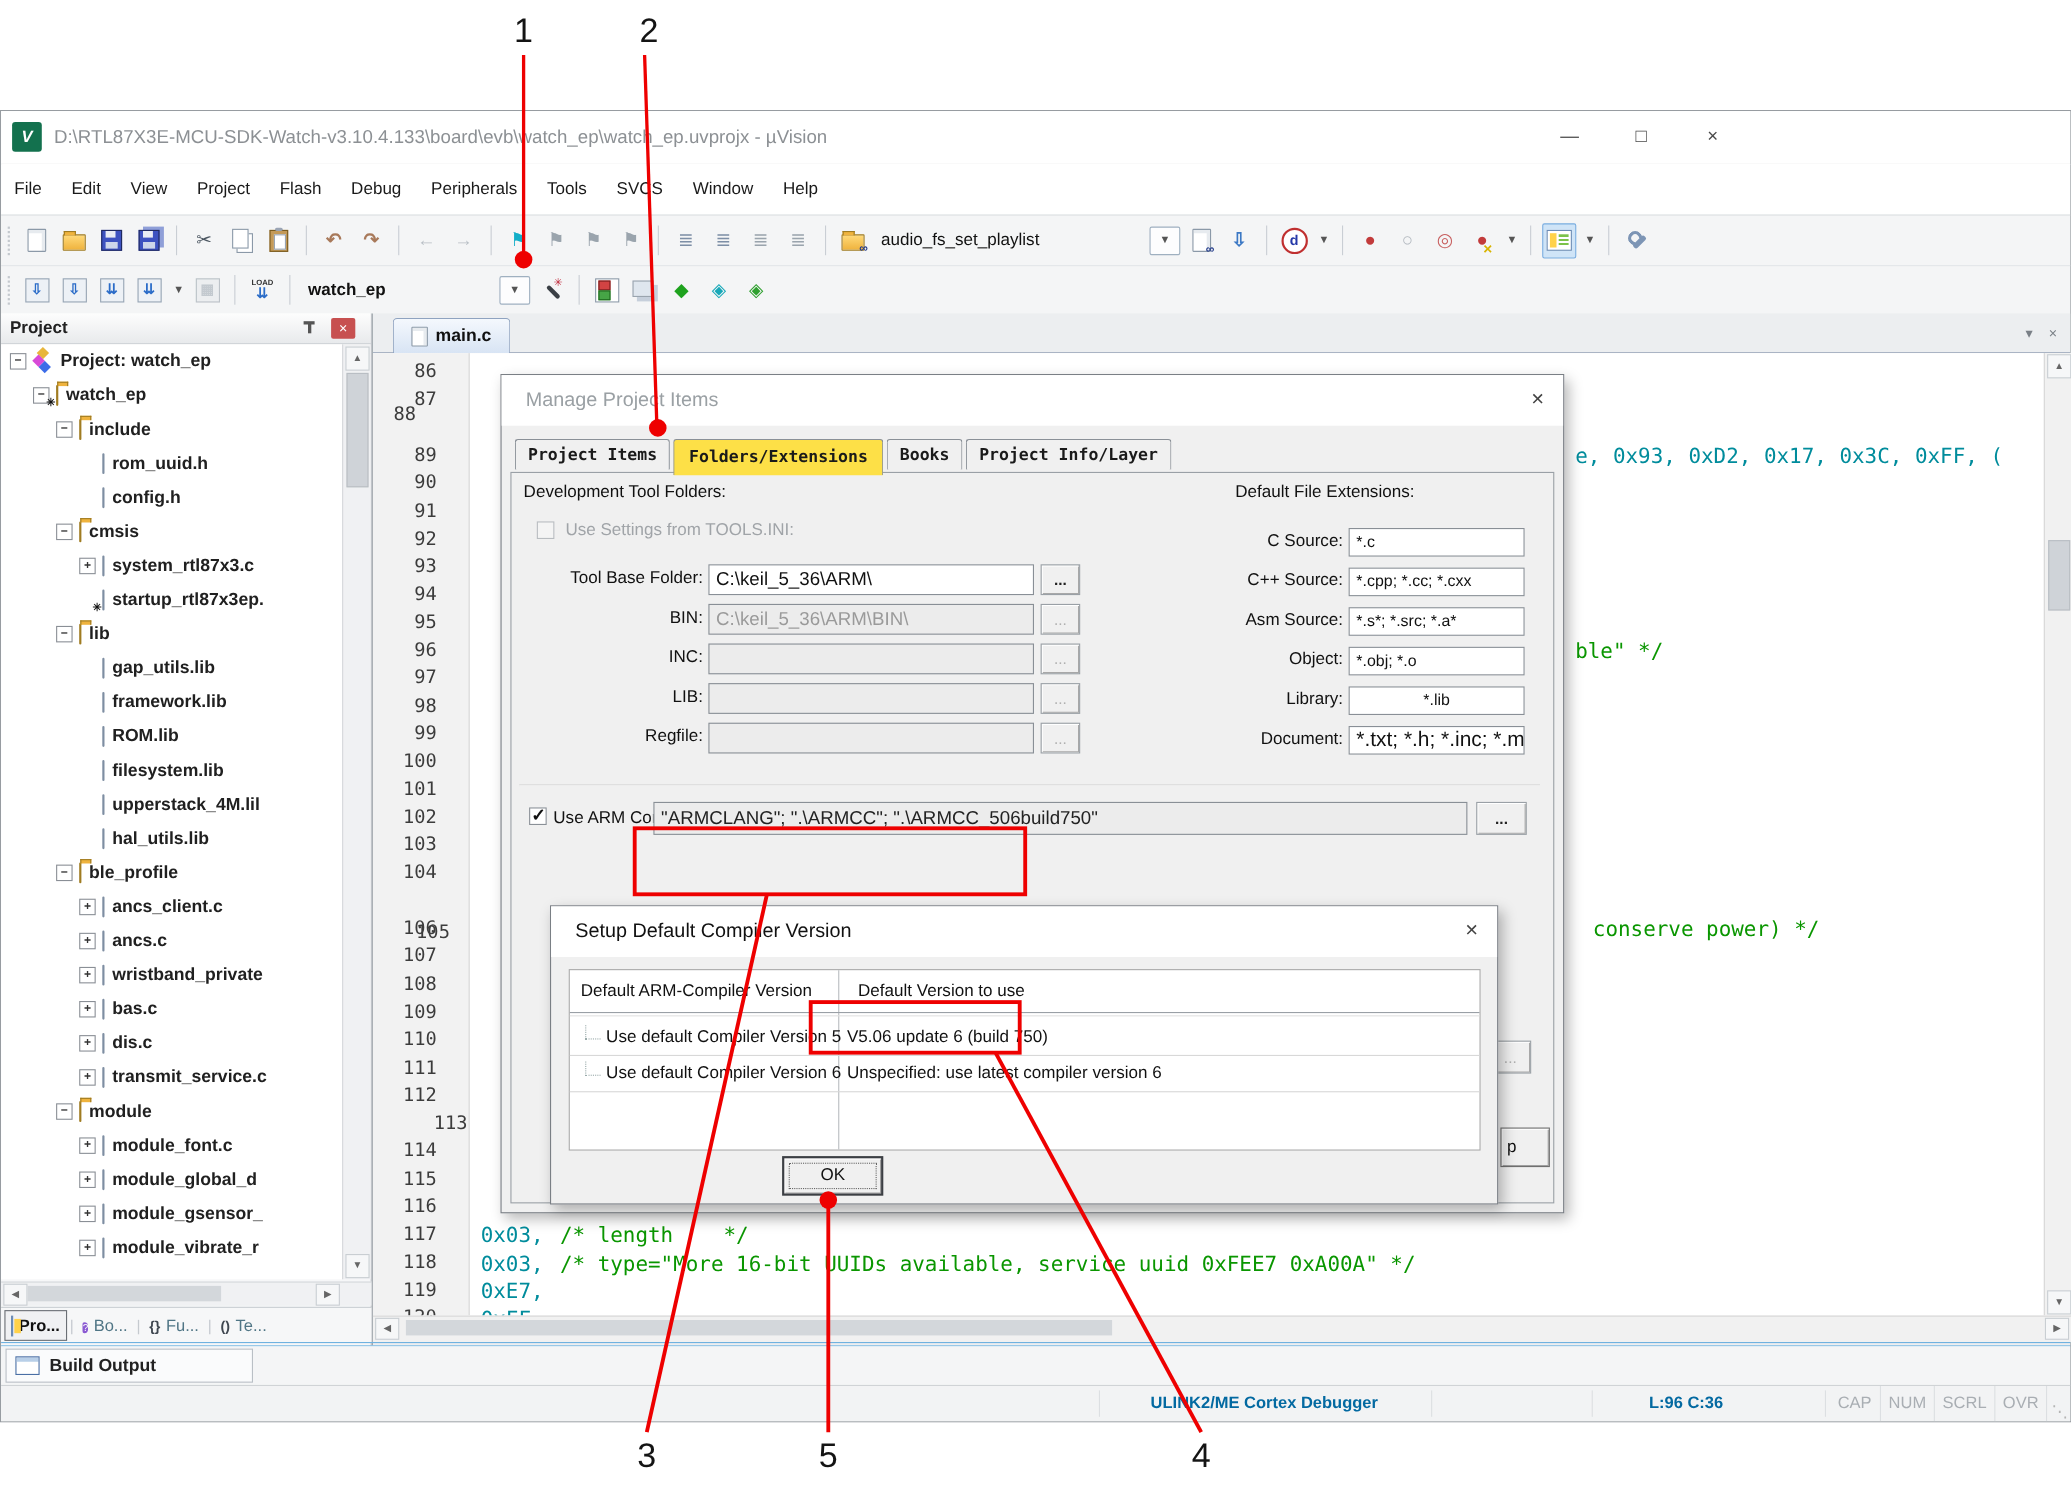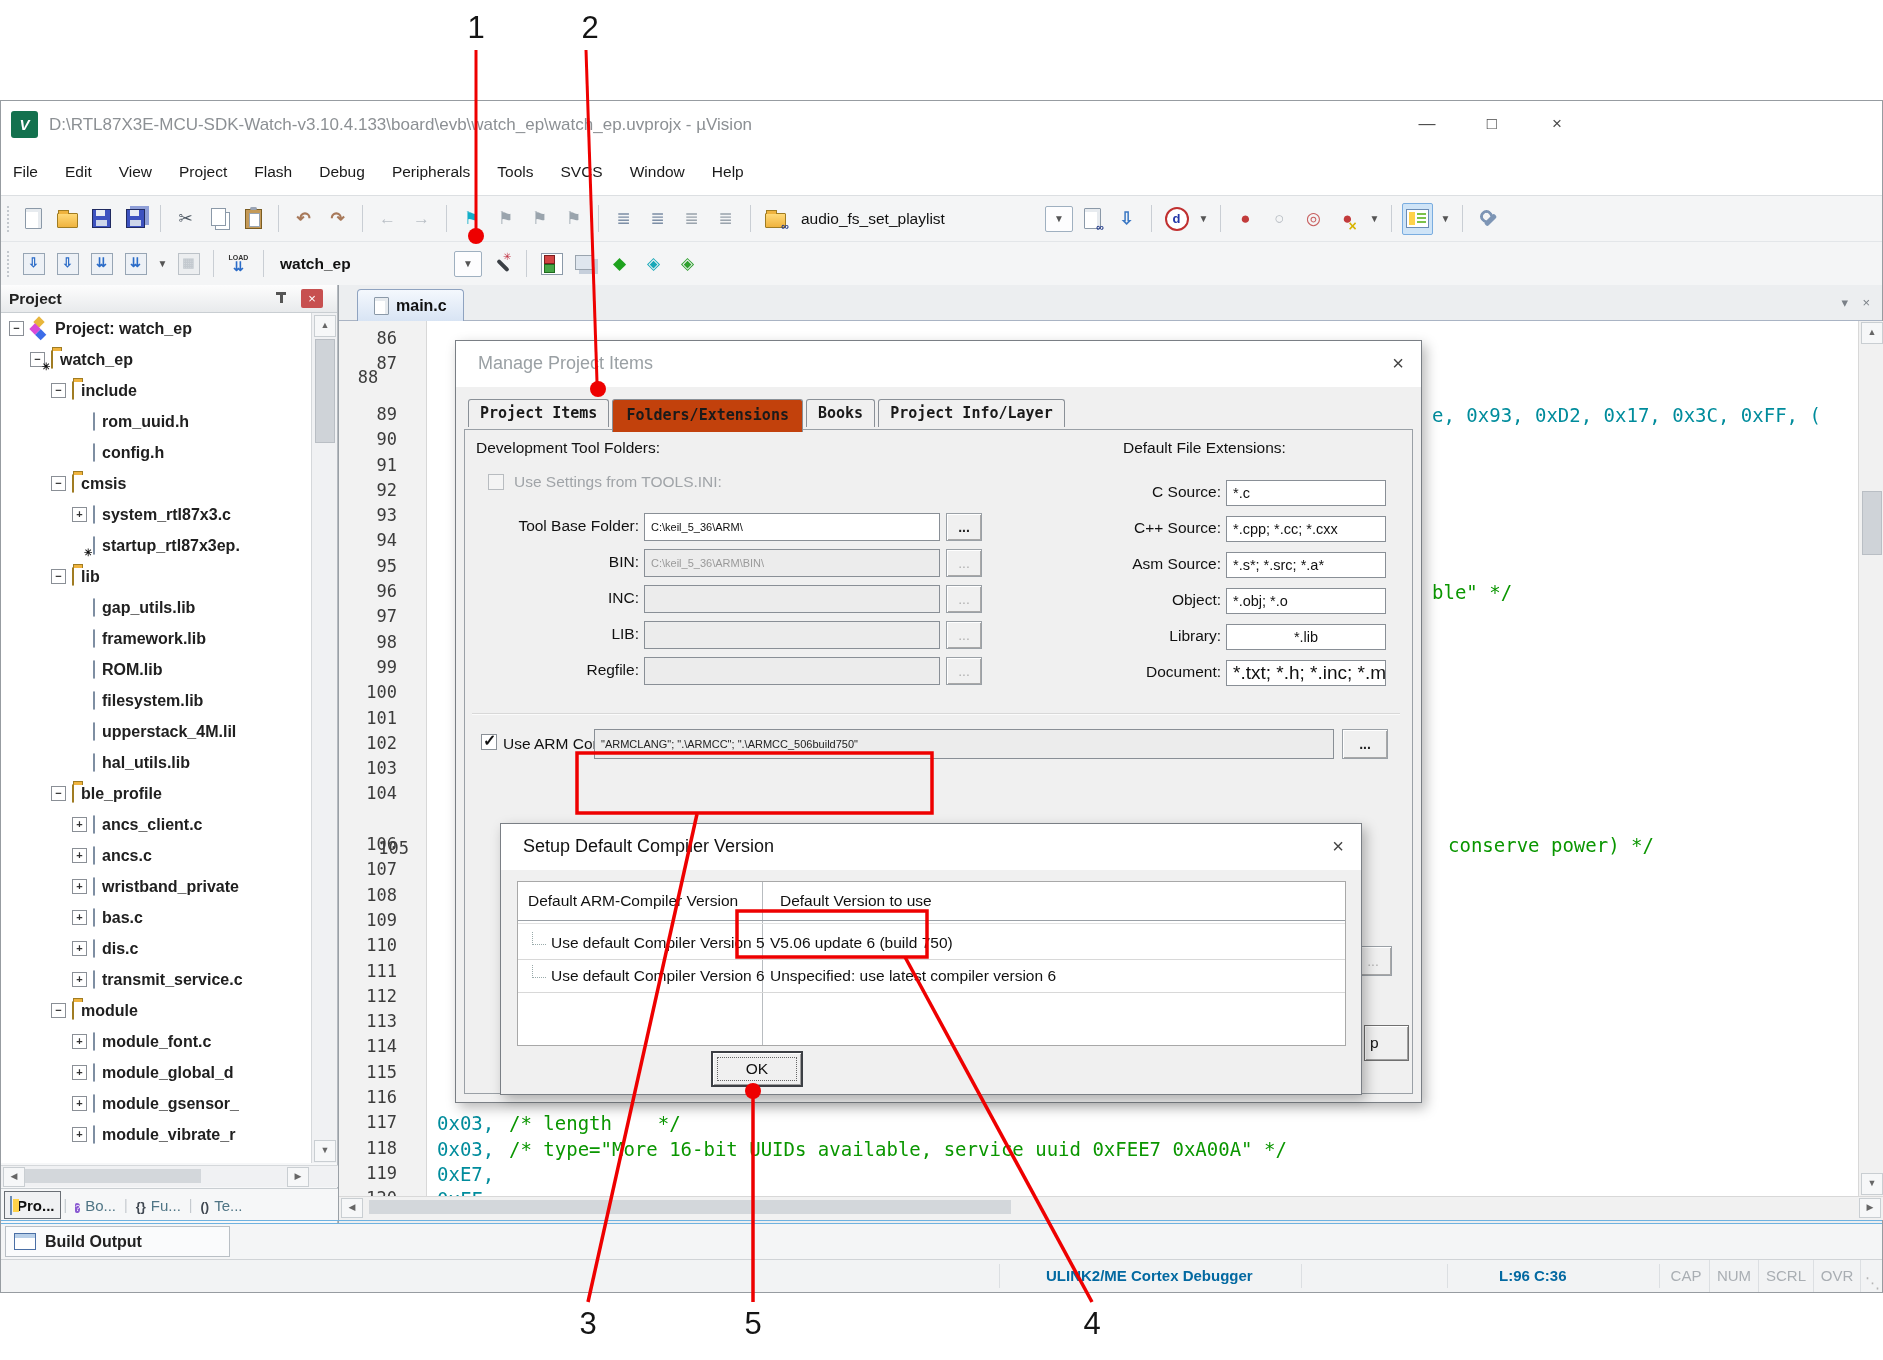--- a/index.html
+++ b/index.html
@@ -132,28 +132,28 @@
   
   .dlg{position:absolute;background:#f0f0f0;border:1px solid #7a7f85;box-shadow:4px 5px 12px rgba(0,0,0,.28);box-sizing:border-box;}
   .dtitle{position:absolute;left:0;top:0;width:100%;height:46px;background:#fff;}
   .dtitle .t{position:absolute;left:22px;top:0;line-height:44px;font-size:18px;white-space:nowrap;}
   .dtitle .t.inactive{color:#9aa0a4;}
   .dclose{position:absolute;top:0;width:40px;height:44px;text-align:center;line-height:44px;font-size:20px;color:#444;}
   .dpane{position:absolute;left:8px;top:88px;right:8px;bottom:8px;border:1px solid #9aa0a6;background:#f0f0f0;}
   .tabstrip{position:absolute;left:12px;top:58px;height:31px;display:flex;align-items:flex-start;z-index:2;}
   .dtab{font-family:"DejaVu Sans Mono",monospace;font-size:15px;font-weight:600;color:#1a1a1a;background:#f0f0f0;
         border:1px solid #8a9097;border-bottom:none;border-radius:3px 3px 0 0;padding:4px 11px 5px;margin-right:3px;}
-  .dtab.active{padding:6px 13px 8px;margin-bottom:-1px;background:#c2410c;position:relative;z-index:3;}
+  .dtab.active{padding:6px 13px 8px;margin-bottom:-1px;background:#fde047;position:relative;z-index:3;}
   .lbl{position:absolute;font-size:15.5px;color:#111;white-space:nowrap;}
   .lbl.dim{color:#a0a4a8;}
   .lbl.r{text-align:right;}
   .cb{position:absolute;width:16px;height:16px;background:#fff;border:1px solid #8a9097;box-sizing:border-box;}
   .cb.dis{border-color:#b8bcc0;background:#f4f4f4;}
   .cb.on::after{content:"✓";position:absolute;left:1px;top:-4px;font-size:16px;font-weight:bold;color:#111;}
-  .fld{position:absolute;background:#fff;border:1px solid #898f96;font-size:11px;padding:0 6px;color:#111;
+  .fld{position:absolute;background:#fff;border:1px solid #898f96;font-size:17px;padding:0 6px;color:#111;
        white-space:nowrap;overflow:hidden;box-sizing:border-box;}
   .fld.dis{background:#ececec;color:#9a9a9a;}
   .brw{position:absolute;background:#f0f0f0;border:1px solid #9aa0a6;box-shadow:inset 1px 1px 0 #fff,inset -1px -1px 0 #a8a8a8;
        text-align:center;font-weight:bold;color:#222;font-size:14px;box-sizing:border-box;}
   .brw.dis{color:#b0b0b0;font-weight:normal;}
   .btn3d{position:absolute;background:#f0f0f0;border:1px solid #707070;box-shadow:inset 1px 1px 0 #fff,inset -1px -1px 0 #a0a0a0;
          font-size:15.5px;color:#111;text-align:center;box-sizing:border-box;}
   .btn3d.default{border:2px solid #3c3f44;}
   .focusdots{position:absolute;left:4px;right:4px;top:4px;bottom:4px;border:1px dotted #666;}
   .etch{position:absolute;height:1px;background:#d8d8d8;border-bottom:1px solid #fbfbfb;}
@@ -558,21 +558,21 @@
             <div class="gnum" style="top: 437.1px;">103</div>
             <div class="gnum" style="top: 462.4px;">104</div>
             <div class="gnum" style="top: 517px; margin-left: 12px;">105</div>
             <div class="gnum" style="top: 513px;">106</div>
             <div class="gnum" style="top: 538.3px;">107</div>
             <div class="gnum" style="top: 563.6px;">108</div>
             <div class="gnum" style="top: 588.9px;">109</div>
             <div class="gnum" style="top: 614.2px;">110</div>
             <div class="gnum" style="top: 639.5px;">111</div>
             <div class="gnum" style="top: 664.8px;">112</div>
-            <div class="gnum" style="top: 690.1px;">113</div>
+            <div class="gnum" style="top: 690.1px; margin-left: 28px;">113</div>
             <div class="gnum" style="top: 715.4px;">114</div>
             <div class="gnum" style="top: 740.7px;">115</div>
             <div class="gnum" style="top: 766px;">116</div>
             <div class="gnum" style="top: 791.3px;">117</div>
             <div class="gnum" style="top: 816.6px;">118</div>
             <div class="gnum" style="top: 841.9px;">119</div>
             <div class="gnum" style="top: 867.2px;">120</div>
           </div>
         <span class="code teal" style="left:1093px;top:83px">e, 0x93, 0xD2, 0x17, 0x3C, 0xFF, (</span>
         <span class="code grn" style="left:1093px;top:260px">ble" */</span>

